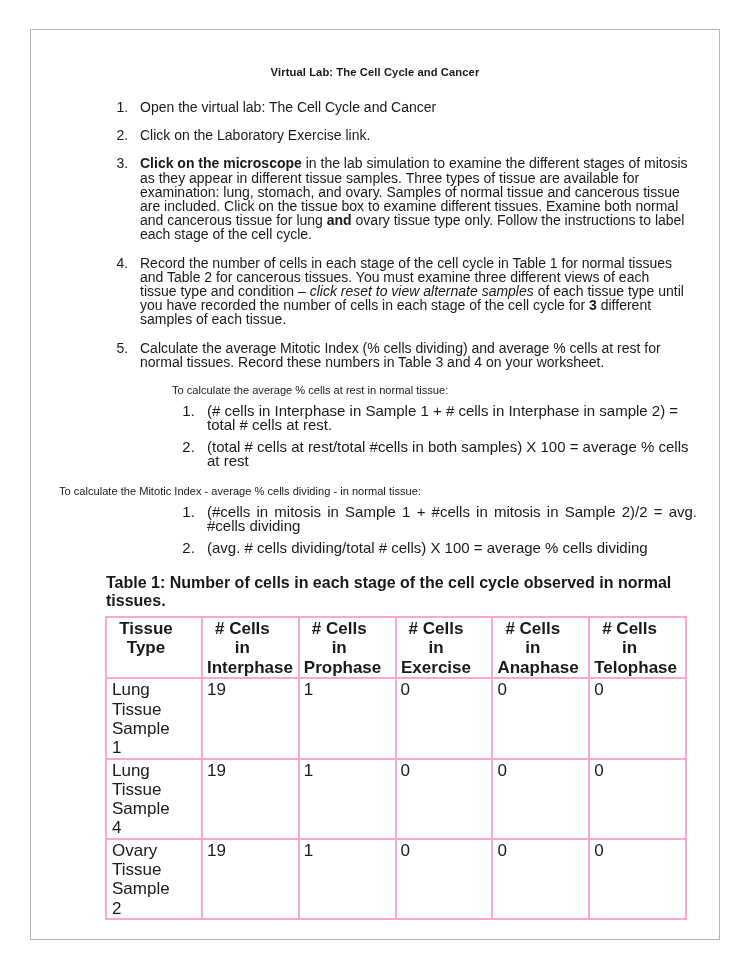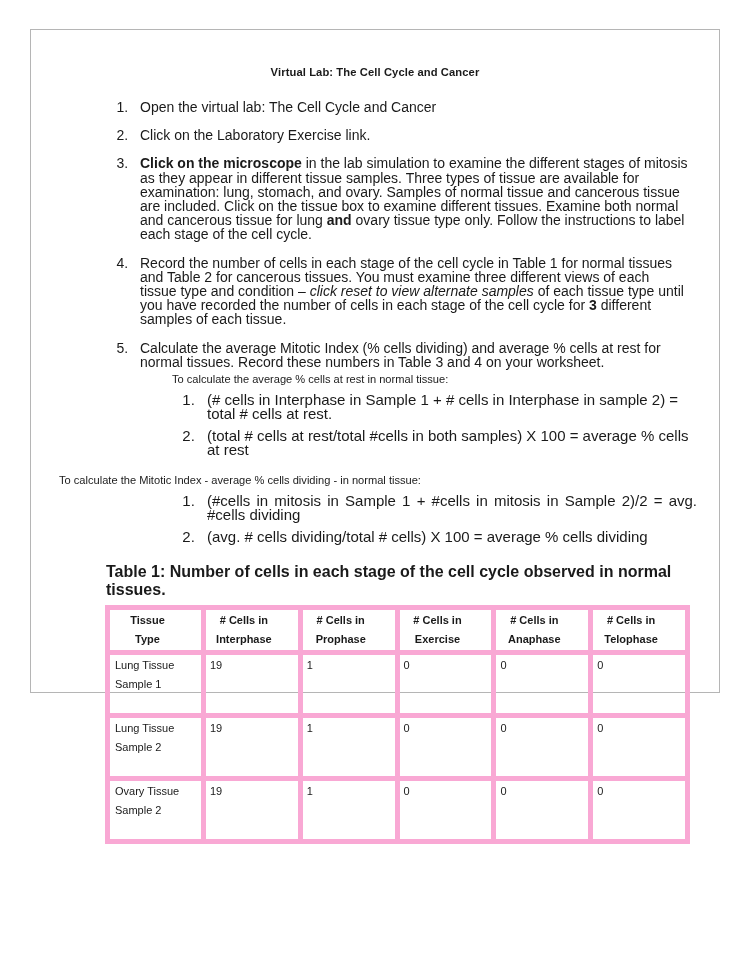--- a/index.html
+++ b/index.html
@@ -13,21 +13,21 @@
     font-family: "Liberation Sans", sans-serif;
     color: #1a1a1a;
     overflow: hidden;
   }
 
   #page-frame {
     position: absolute;
     left: 30px;
     top: 29px;
     width: 690px;
-    height: 664px;
+    height: 911px;
     border: 1px solid #b5b5b5;
     box-sizing: border-box;
     background: #ffffff;
   }
 
   #page-inner {
     position: absolute;
     left: 0;
     top: 0;
     width: 688px;
@@ -57,21 +57,21 @@
     padding-left: 8px;
   }
   ol.main-list > li:last-child {
     margin-bottom: 0;
   }
 
   .para {
     font-size: 11.1px;
     line-height: 14.2px;
     margin-left: 141px;
-    margin-top: 3px;
+    margin-top: 14px;
     margin-right: 30px;
   }
 
   ol.sub-list {
     list-style-type: decimal;
     margin: 0;
     padding: 0;
     margin-left: 168px;
     margin-top: 7px;
     margin-right: 22px;
@@ -107,24 +107,24 @@
   }
 
   table.cell-table {
     border-collapse: collapse;
     margin-left: 74px;
     width: 580px;
     table-layout: fixed;
   }
   table.cell-table th,
   table.cell-table td {
-    border: 5px solid #f9a8d4;
+    border: 2px solid #f9a8d4;
     vertical-align: top;
     padding: 1px 20px 0 4px;
-    font-size: 11px;
+    font-size: 17px;
     line-height: 19.3px;
     font-weight: normal;
     text-align: left;
   }
   table.cell-table th {
     font-weight: bold;
     text-align: center;
     height: 38px;
     padding-top: 1px;
     line-height: 19.5px;
@@ -216,21 +216,21 @@
       <tbody>
         <tr>
           <td class="rowlabel">Lung Tissue Sample 1</td>
           <td>19</td>
           <td>1</td>
           <td>0</td>
           <td>0</td>
           <td>0</td>
         </tr>
         <tr>
-          <td class="rowlabel">Lung Tissue Sample 2</td>
+          <td class="rowlabel">Lung Tissue Sample 4</td>
           <td>19</td>
           <td>1</td>
           <td>0</td>
           <td>0</td>
           <td>0</td>
         </tr>
         <tr>
           <td class="rowlabel">Ovary Tissue Sample 2</td>
           <td>19</td>
           <td>1</td>

